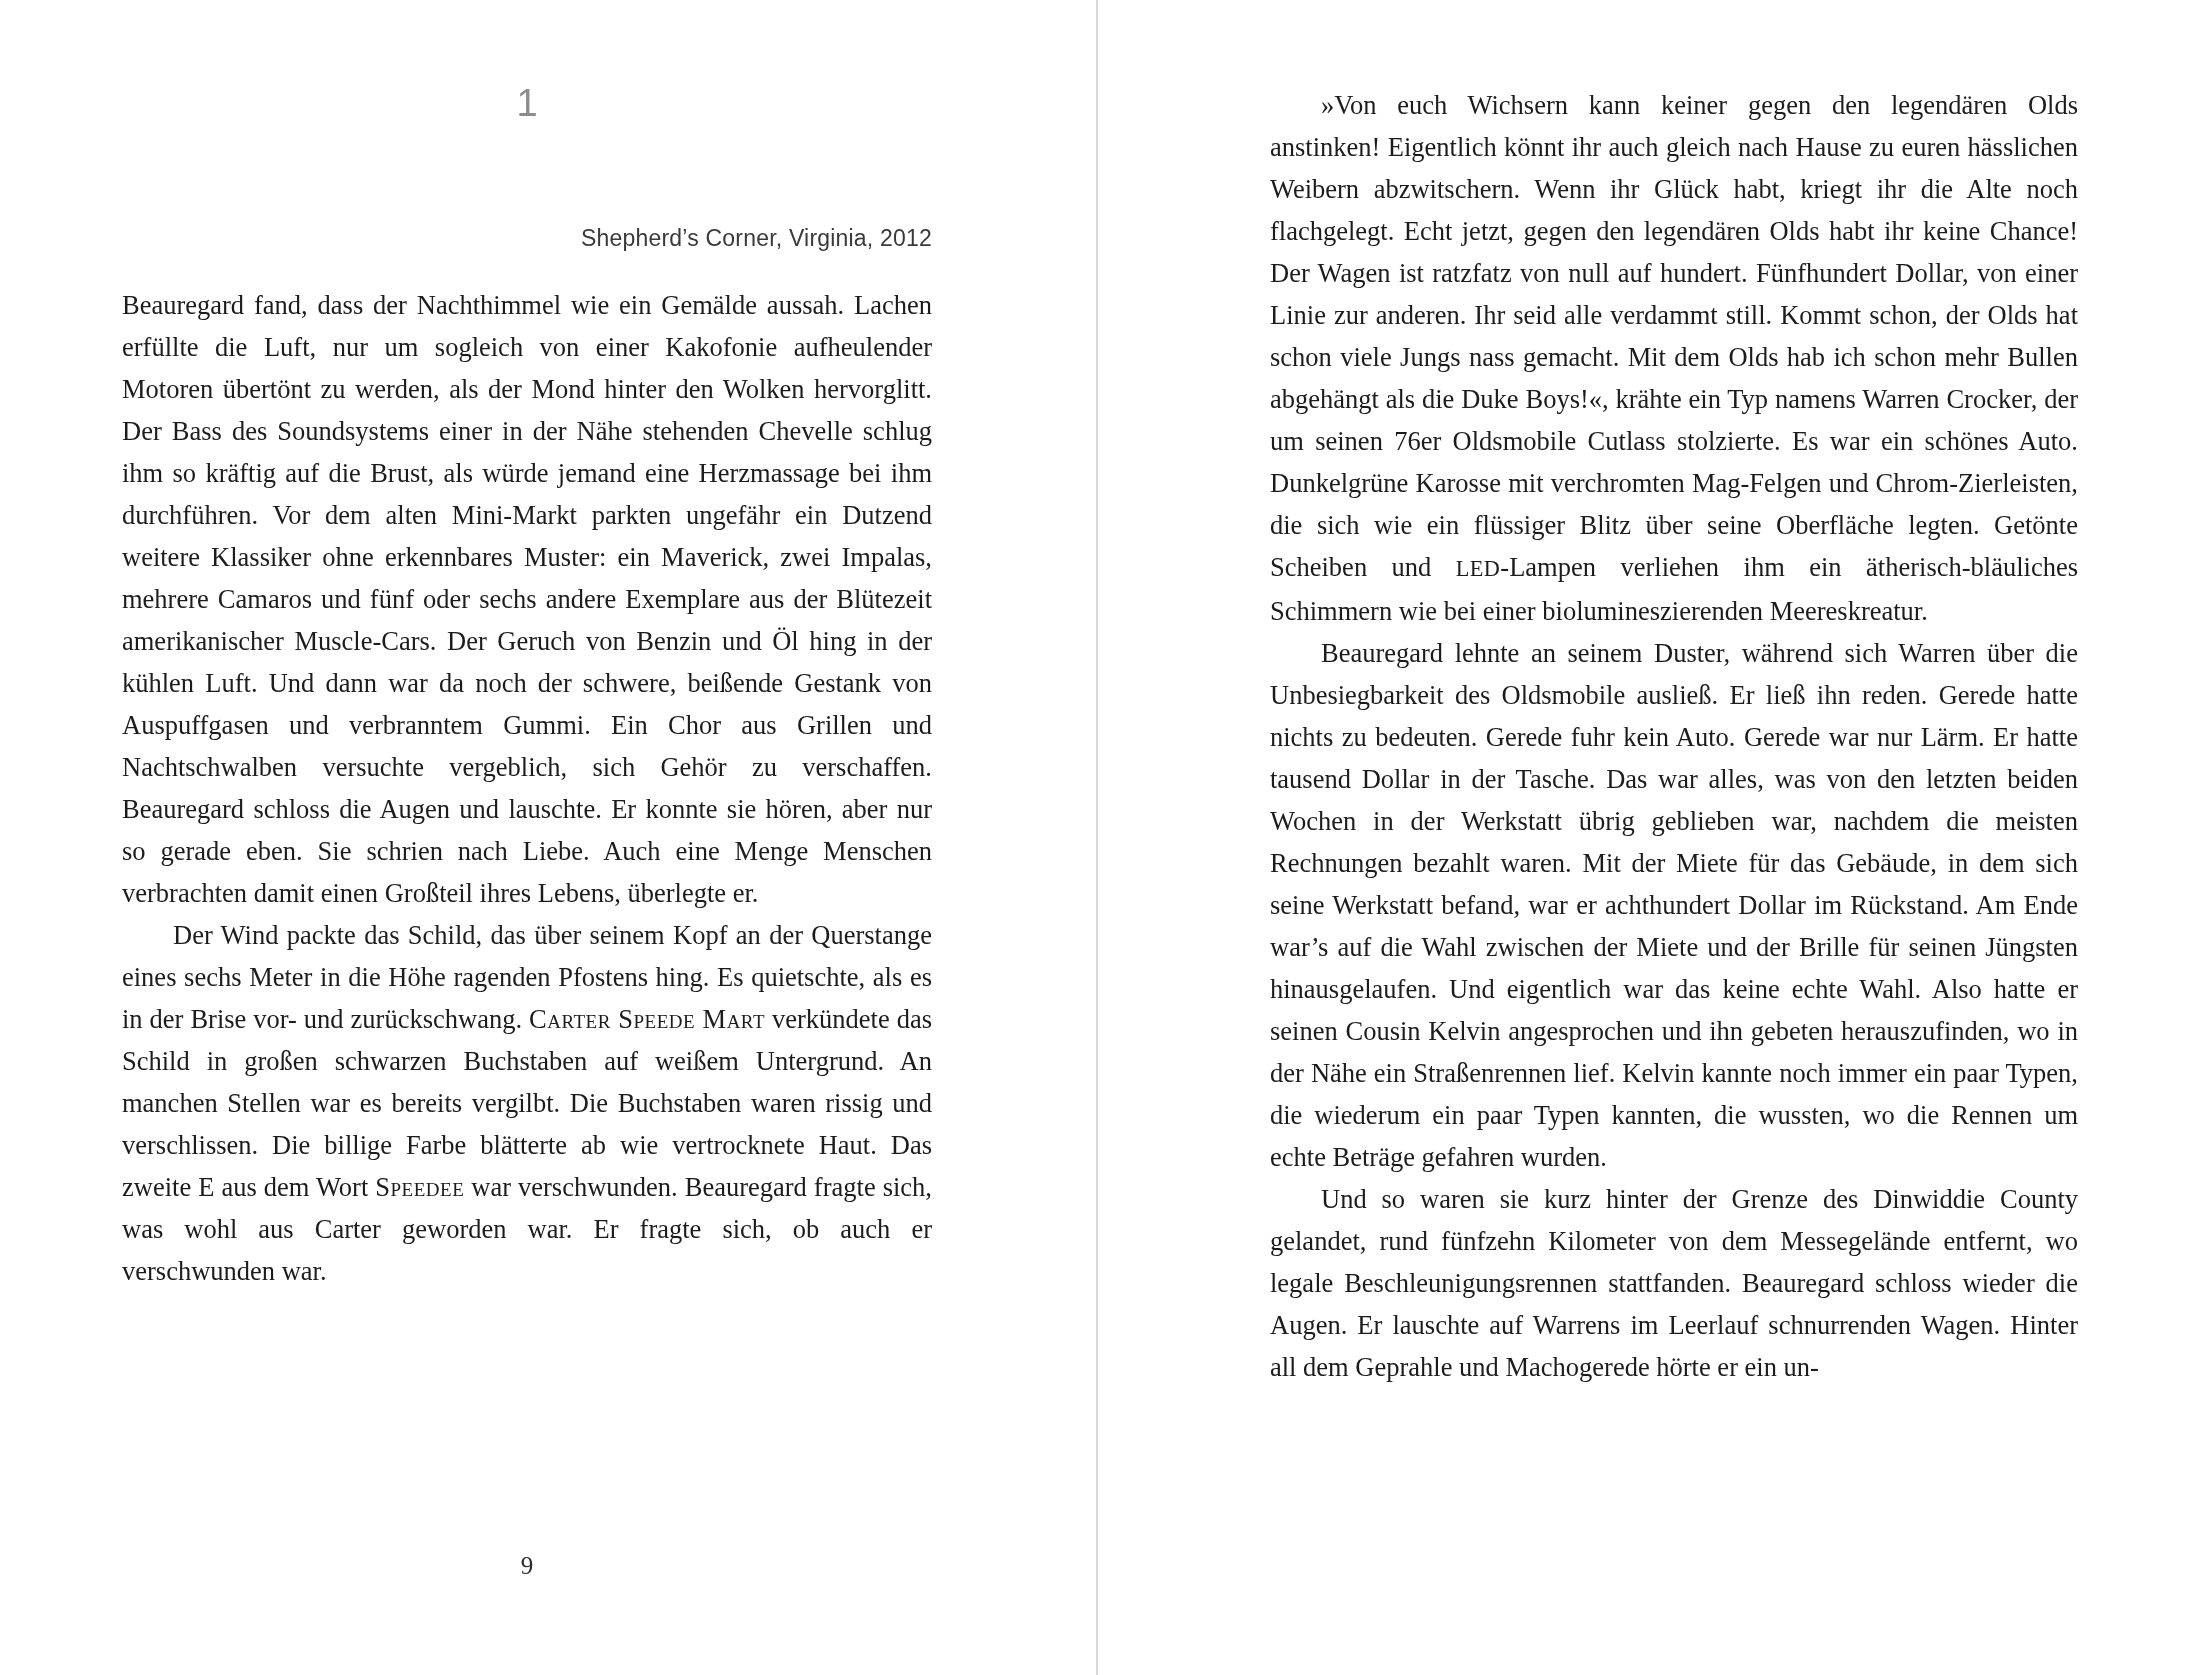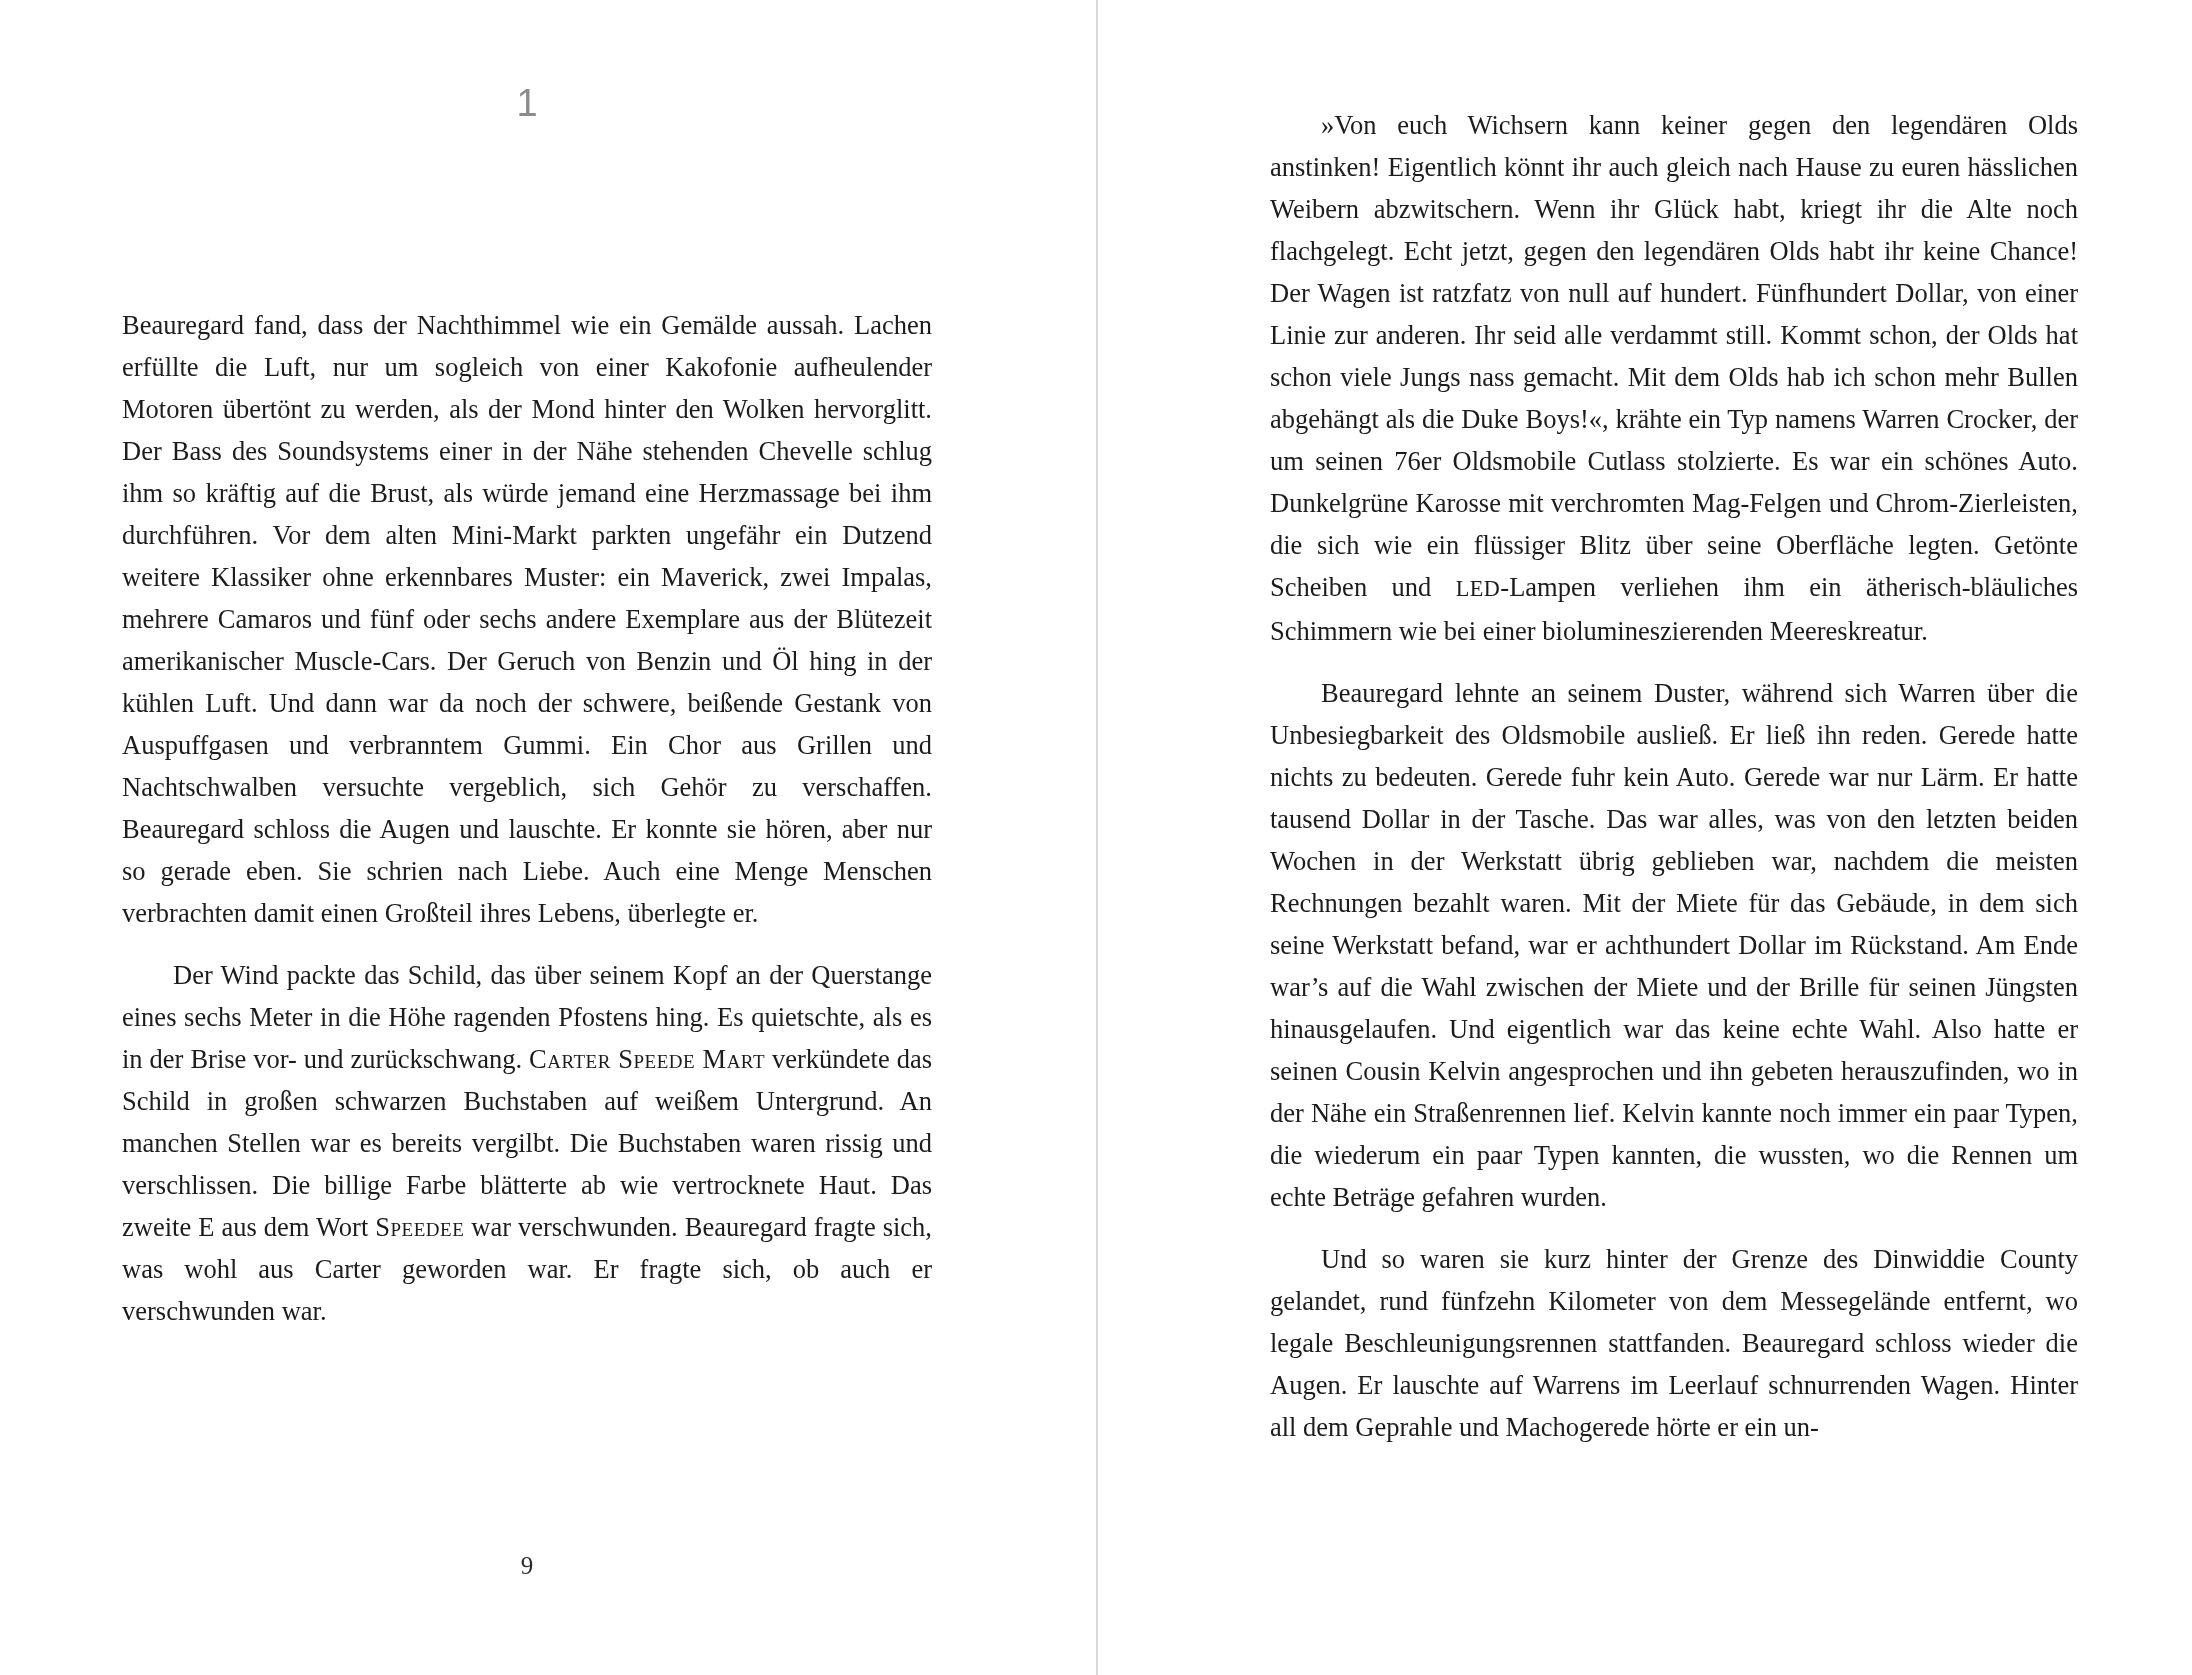--- a/index.html
+++ b/index.html
@@ -61,21 +61,21 @@
     width: 100%;
     font-size: 26.5px;
     line-height: 42px;
     text-align: justify;
     hyphens: auto;
     -webkit-hyphens: auto;
   }
   .page.left  .body-text { top: 284px; }
   .page.right .body-text { top: 84px; }
 
-  p.par { text-align: justify; margin-top: 20px; }
+  p.par { text-align: justify; }
   p.par.indent { text-indent: 51px; }
 
   .seg-smallcaps {
     font-variant: small-caps;
     letter-spacing: 0.5px;
   }
   .seg-caps-small {
     font-size: 0.84em;
     letter-spacing: 0.4px;
   }
@@ -90,20 +90,21 @@
     color: #2a2a2a;
   }
 </style>
 </head>
 <body>
 
 <main class="spread">
 
   <section class="page left">
     <div class="chapter-number">1</div>
+    <div class="dateline">Shepherd’s Corner, Virginia, 2012</div>
     <div class="body-text">
       <p class="par"><span>Beauregard fand, dass der Nachthimmel wie ein Gemälde aussah. Lachen erfüllte die Luft, nur um sogleich von einer Kakofonie aufheulender Motoren übertönt zu werden, als der Mond hinter den Wolken hervorglitt. Der Bass des Soundsystems einer in der Nähe stehenden Chevelle schlug ihm so kräftig auf die Brust, als würde jemand eine Herzmassage bei ihm durchführen. Vor dem alten Mini-Markt parkten ungefähr ein Dutzend weitere Klassiker ohne erkennbares Muster: ein Maverick, zwei Impalas, mehrere Camaros und fünf oder sechs andere Exemplare aus der Blütezeit amerikanischer Muscle-Cars. Der Geruch von Benzin und Öl hing in der kühlen Luft. Und dann war da noch der schwere, beißende Gestank von Auspuffgasen und verbranntem Gummi. Ein Chor aus Grillen und Nachtschwalben versuchte vergeblich, sich Gehör zu verschaffen. Beauregard schloss die Augen und lauschte. Er konnte sie hören, aber nur so gerade eben. Sie schrien nach Liebe. Auch eine Menge Menschen verbrachten damit einen Großteil ihres Lebens, überlegte er.</span></p>
       <p class="par indent"><span>Der Wind packte das Schild, das über seinem Kopf an der Querstange eines sechs Meter in die Höhe ragenden Pfostens hing. Es quietschte, als es in der Brise vor- und zurückschwang. </span><span class="seg-smallcaps">Carter Speede Mart</span><span> verkündete das Schild in großen schwarzen Buchstaben auf weißem Untergrund. An manchen Stellen war es bereits vergilbt. Die Buchstaben waren rissig und verschlissen. Die billige Farbe blätterte ab wie vertrocknete Haut. Das zweite E aus dem Wort </span><span class="seg-smallcaps">Speedee</span><span> war verschwunden. Beauregard fragte sich, was wohl aus Carter geworden war. Er fragte sich, ob auch er verschwunden war.</span></p>
     </div>
     <div class="page-number">9</div>
   </section>
 
   <div class="gutter-divider"></div>
 
   <section class="page right">

